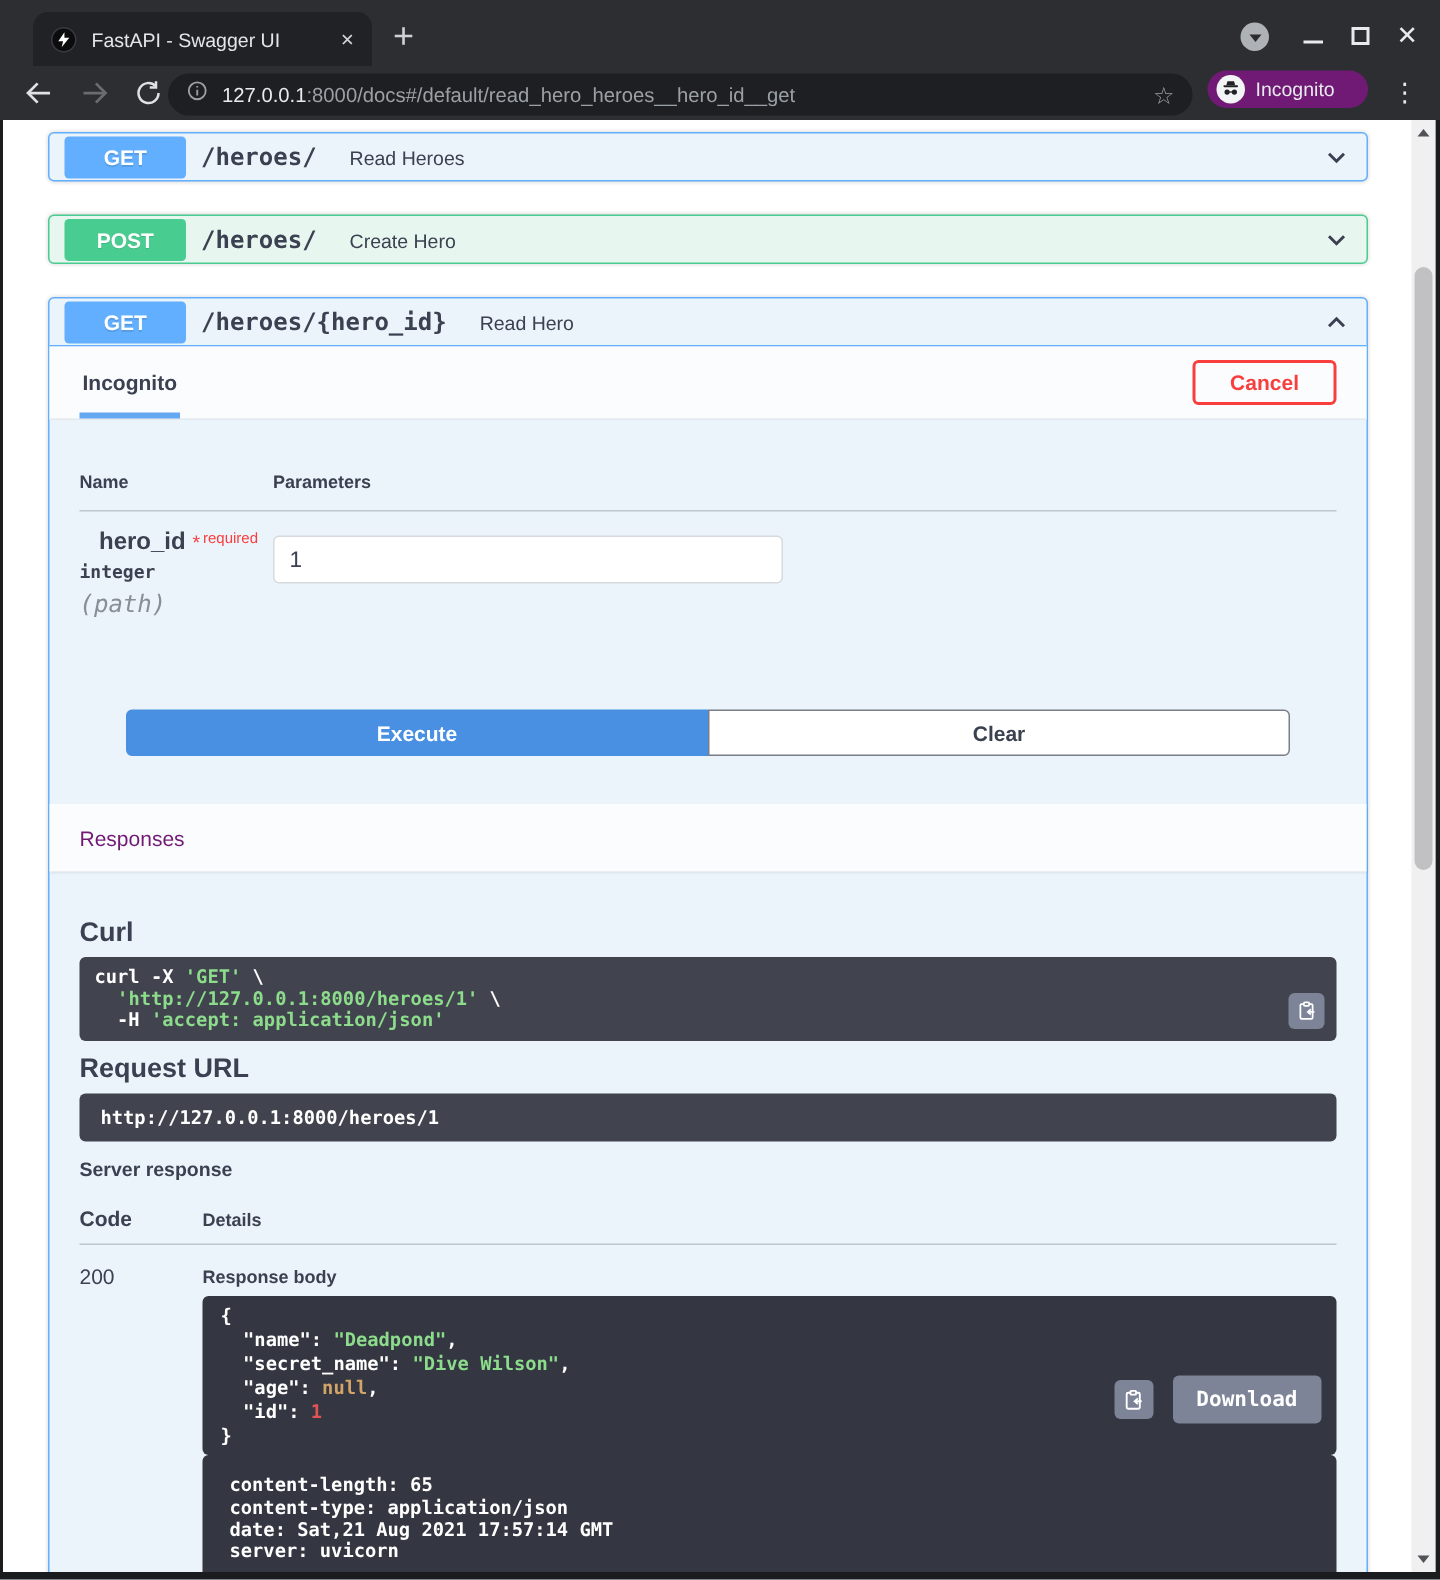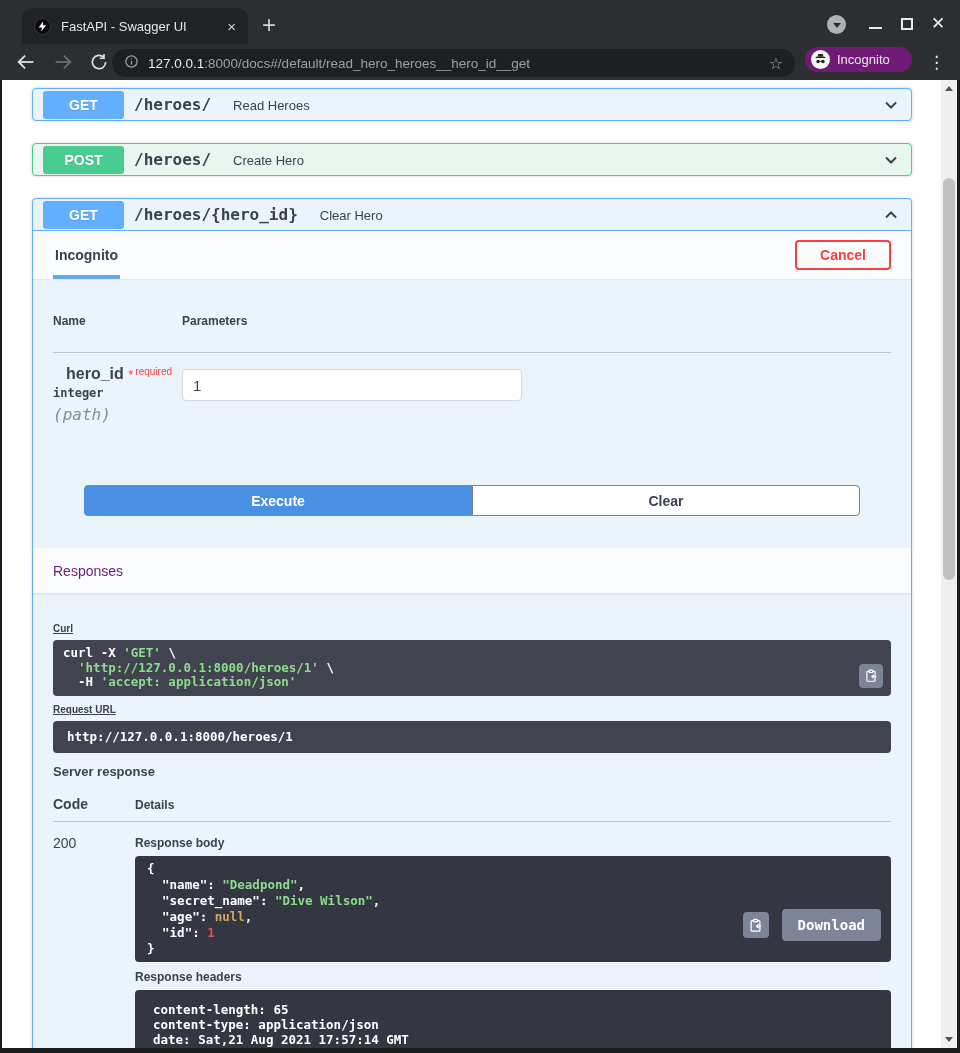--- a/index.html
+++ b/index.html
@@ -74,21 +74,21 @@
 
   .tab-head { height:49px; background:#fafcfe; border-bottom:1px solid #e2e8ee;
     display:flex; align-items:center; padding:0 20px; }
   .tab-item { height:100%; display:flex; align-items:center; padding:4px 2px 0;
     border-bottom:4px solid #65a8f2; font-size:14px; font-weight:bold; color:#3b4151; }
   .cancel-btn { margin-left:auto; border:2px solid #f93e3e; color:#f93e3e; background:transparent;
     font-weight:bold; font-size:14px; padding:5px 23px; border-radius:4px; font-family:inherit; }
 
   .params { padding:34px 20px 0; }
   .tbl-head { display:flex; font-size:12px; font-weight:bold; color:#3b4151;
-    padding-bottom:24px; border-bottom:1px solid rgba(59,65,81,.25); }
+    padding-bottom:12px; border-bottom:1px solid rgba(59,65,81,.25); }
   .col-name { width:129px; flex:0 0 auto; }
   .param-row { display:flex; padding-top:12px; }
   .p-name { font-size:16px; font-weight:bold; color:#3b4151;margin-left:13px; }
   .p-star { color:#f93e3e; font-size:13px; }
   .p-req { color:#f93e3e; font-size:10px; vertical-align:4px; margin-left:2px; }
   .p-type { font-family:"DejaVu Sans Mono",monospace; font-weight:bold; font-size:12px; color:#3b4151; margin-top:3px; }
   .p-loc { font-family:"DejaVu Sans Mono",monospace; font-style:italic; font-size:16px; color:#888d98; margin-top:5px; }
   .p-input { width:340px; height:32px; margin-top:4px; border:1px solid #d6d9dd; border-radius:4px;
     padding:0 10px; font-size:15px; color:#3b4151; background:#fff; font-family:inherit; }
 
@@ -96,21 +96,21 @@
   .btn-execute { flex:1 1 50%; background:#4990e2; border:1px solid #4990e2; color:#fff;
     font-weight:bold; font-size:14px; border-radius:4px 0 0 4px; font-family:inherit; }
   .btn-clear { flex:1 1 50%; background:#fff; border:1px solid #7a7f87; color:#3b4151;
     font-weight:bold; font-size:14px; border-radius:0 4px 4px 0; font-family:inherit; }
 
   .responses-band { margin-top:32px; height:45px; background:#fafcfe;
     box-shadow:0 1px 2px rgba(0,0,0,.1); display:flex; align-items:center; padding:0 20px;
     font-size:14px; font-weight:normal; color:#701a75; }
 
   .responses-inner { padding:30px 20px 0; }
-  .blk-label { font-size:10px; font-weight:bold; color:#3b4151; margin-bottom:6px;text-decoration:underline; }
+  .blk-label { font-size:18px; font-weight:bold; color:#3b4151; margin-bottom:6px; }
   .code-block { background:#41444e; border-radius:4px; padding:6px 10px; position:relative;
     font-family:"DejaVu Sans Mono",monospace; font-size:12.5px; line-height:14.5px; }
   .code-block.dark2 { background:#343741; }
   .code-line { white-space:pre; }
   .tok-plain { color:#ffffff; font-weight:bold; }
   .tok-str   { color:#8cdc8c; font-weight:bold; }
   .tok-null  { color:#d2a467; font-weight:bold; }
   .tok-num   { color:#e25353; font-weight:bold; }
 
   .copy-btn { position:absolute; right:8px; bottom:8px; width:24px; height:24px; border:none;
@@ -228,21 +228,21 @@
       <svg width="20" height="20" viewBox="0 0 20 20" fill="none" stroke="#3b4151" stroke-width="2">
           <path d="M5 7.5 l5 5 5-5"></path>
         </svg>
     </span>
   </div>
 
   <div class="op-expanded">
     <div class="opx-header">
       <span class="badge get">GET</span>
       <span class="op-path">/heroes/{hero_id}</span>
-      <span class="op-summary">Clear Hero</span>
+      <span class="op-summary">Read Hero</span>
       <span class="chev">
         <svg width="20" height="20" viewBox="0 0 20 20" fill="none" stroke="#3b4151" stroke-width="2">
             <path d="M5 12.5 l5 -5 5 5"></path>
           </svg>
       </span>
     </div>
 
     <div class="tab-head">
       <span class="tab-item">Incognito</span>
       <button class="cancel-btn">Cancel</button>
@@ -318,21 +318,20 @@
                 <svg width="15" height="15" viewBox="0 0 24 24" fill="none" stroke="#ffffff" stroke-width="2">
                     <rect x="5" y="4" width="14" height="17" rx="1.5"></rect>
                     <rect x="9" y="2" width="6" height="4" rx="1" fill="#7d8497"></rect>
                     <path d="M21 13 h-7"></path>
                     <path d="M17 10 l-3.5 3 3.5 3"></path>
                   </svg>
               </button>
               <button class="download-btn">Download</button>
             </div>
           </div>
-          <div class="resp-label second">Response headers</div>
           <div class="code-block dark2 headers-block">
               <div class="code-line"><span class="tok-plain">content-length: 65</span></div>
               <div class="code-line"><span class="tok-plain">content-type: application/json</span></div>
               <div class="code-line"><span class="tok-plain">date: Sat,21 Aug 2021 17:57:14 GMT</span></div>
               <div class="code-line"><span class="tok-plain">server: uvicorn</span></div>
             </div>
         </div>
       </div>
     </div>
   </div>

